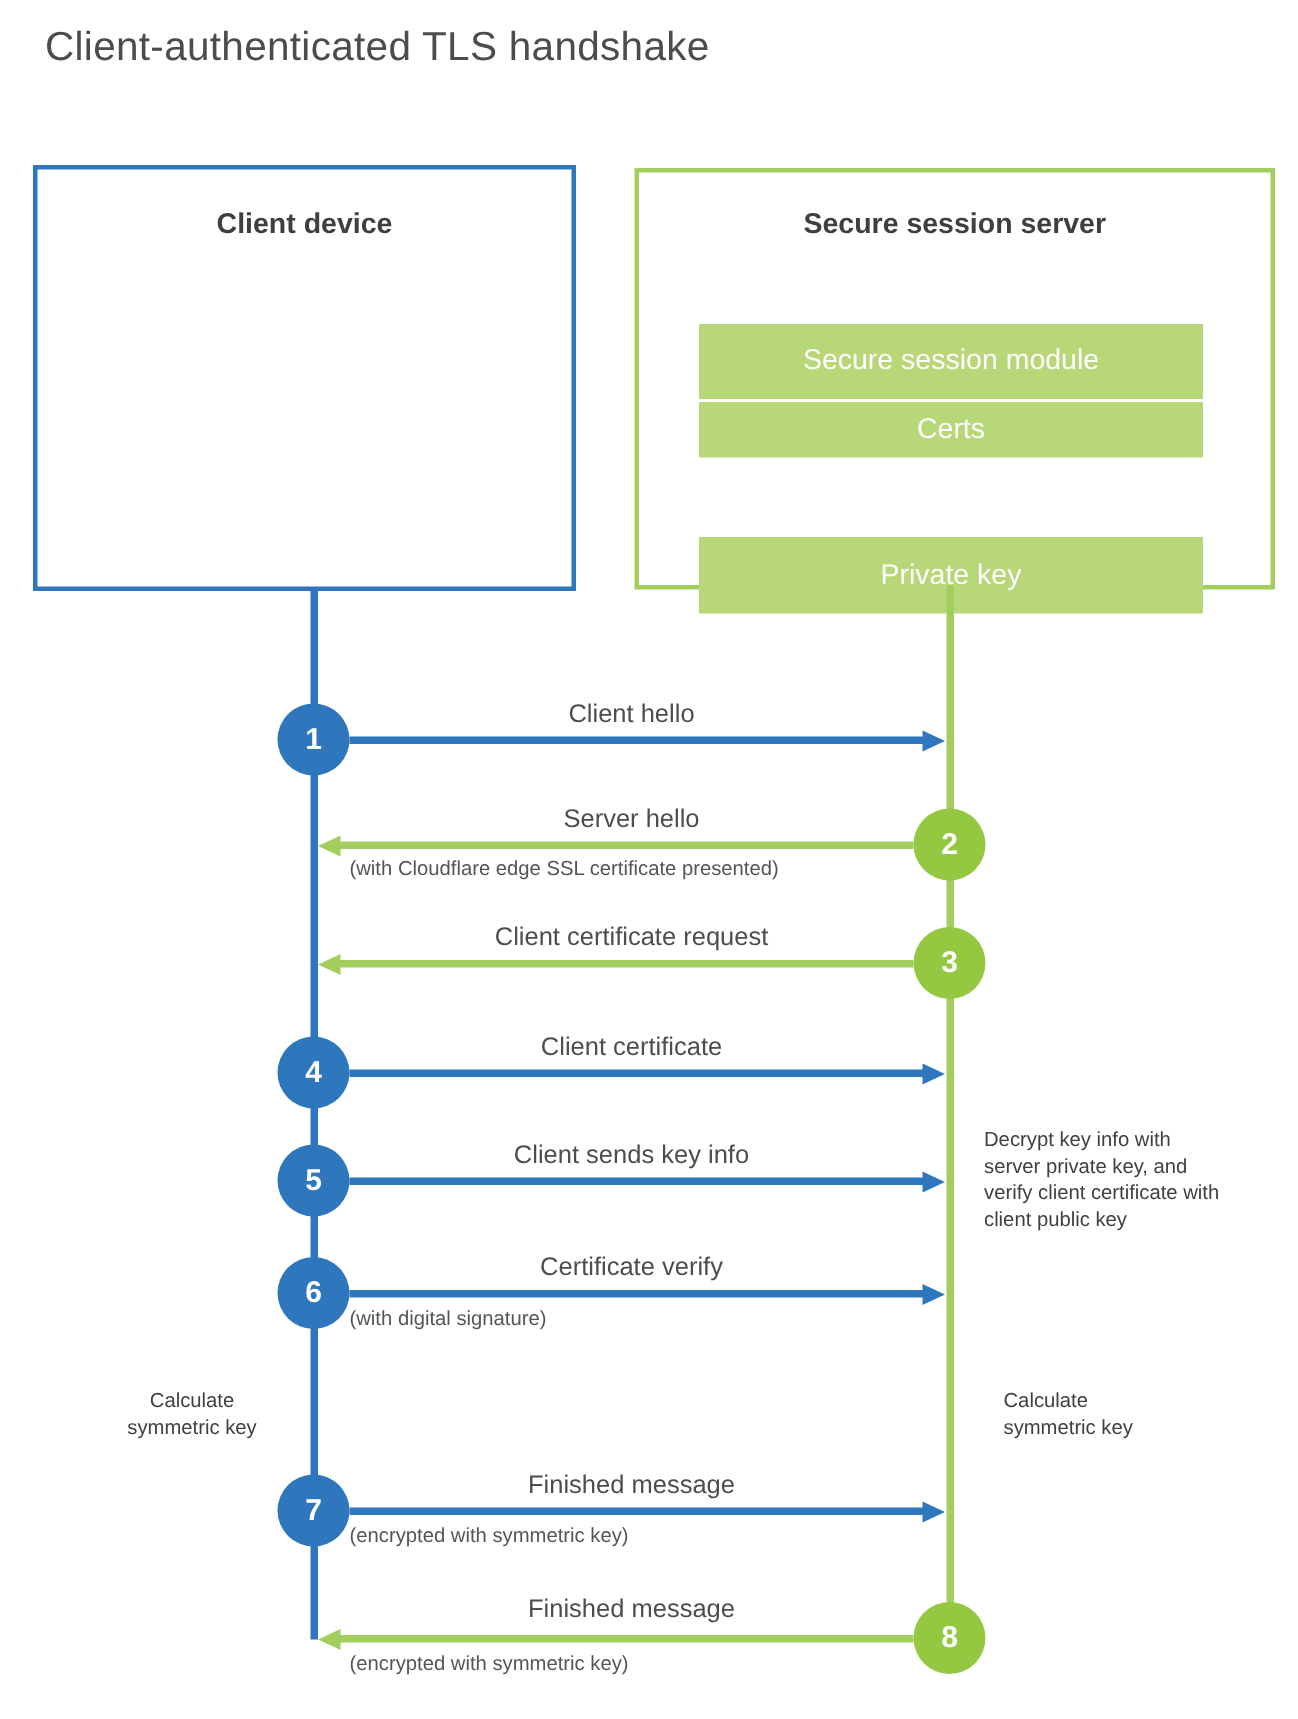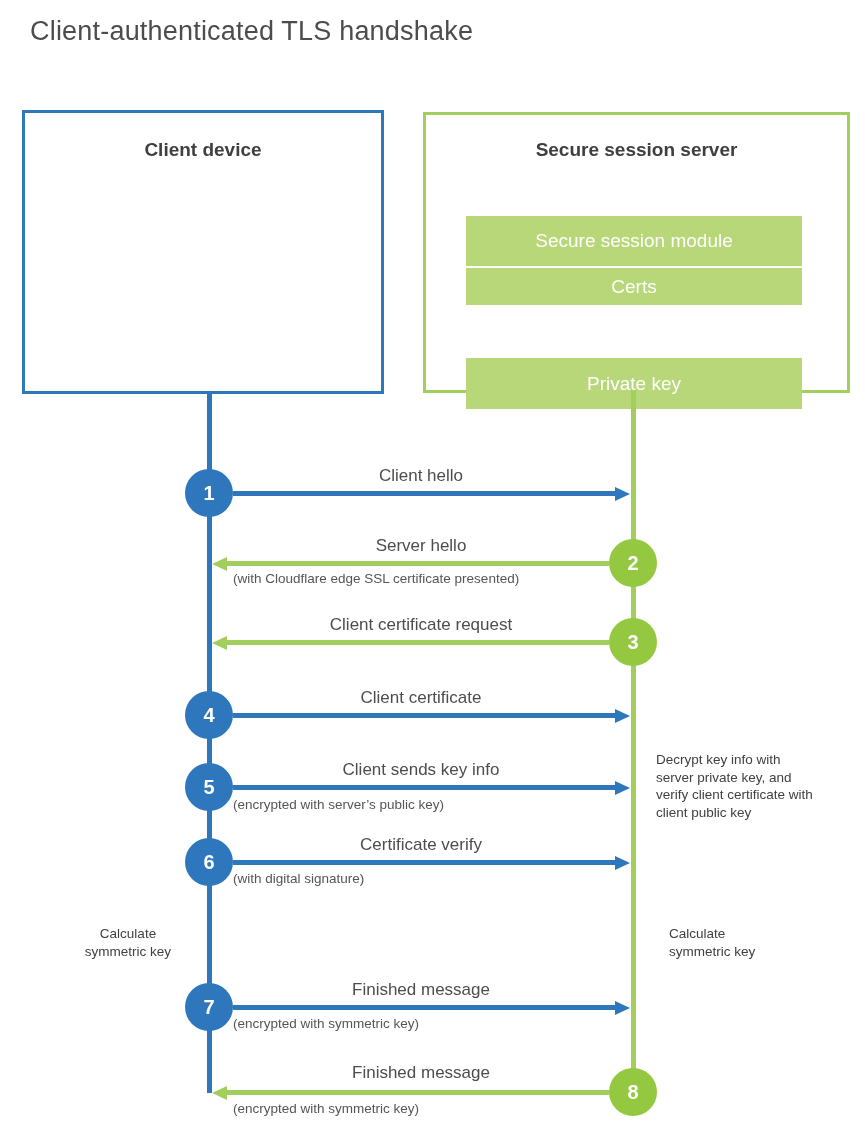--- a/index.html
+++ b/index.html
@@ -132,21 +132,20 @@
       <div class="head"></div>
     </div>
   <div class="lbl l4">Client certificate</div>
 
   <div class="circle blue c5">5</div>
   <div class="arrow right a5">
       <div class="shaft"></div>
       <div class="head"></div>
     </div>
   <div class="lbl l5">Client sends key info</div>
-  <div class="sub s5">(encrypted with server’s public key)</div>
 
   <div class="circle blue c6">6</div>
   <div class="arrow right a6">
       <div class="shaft"></div>
       <div class="head"></div>
     </div>
   <div class="lbl l6">Certificate verify</div>
   <div class="sub s6">(with digital signature)</div>
 
   <div class="circle blue c7">7</div>

